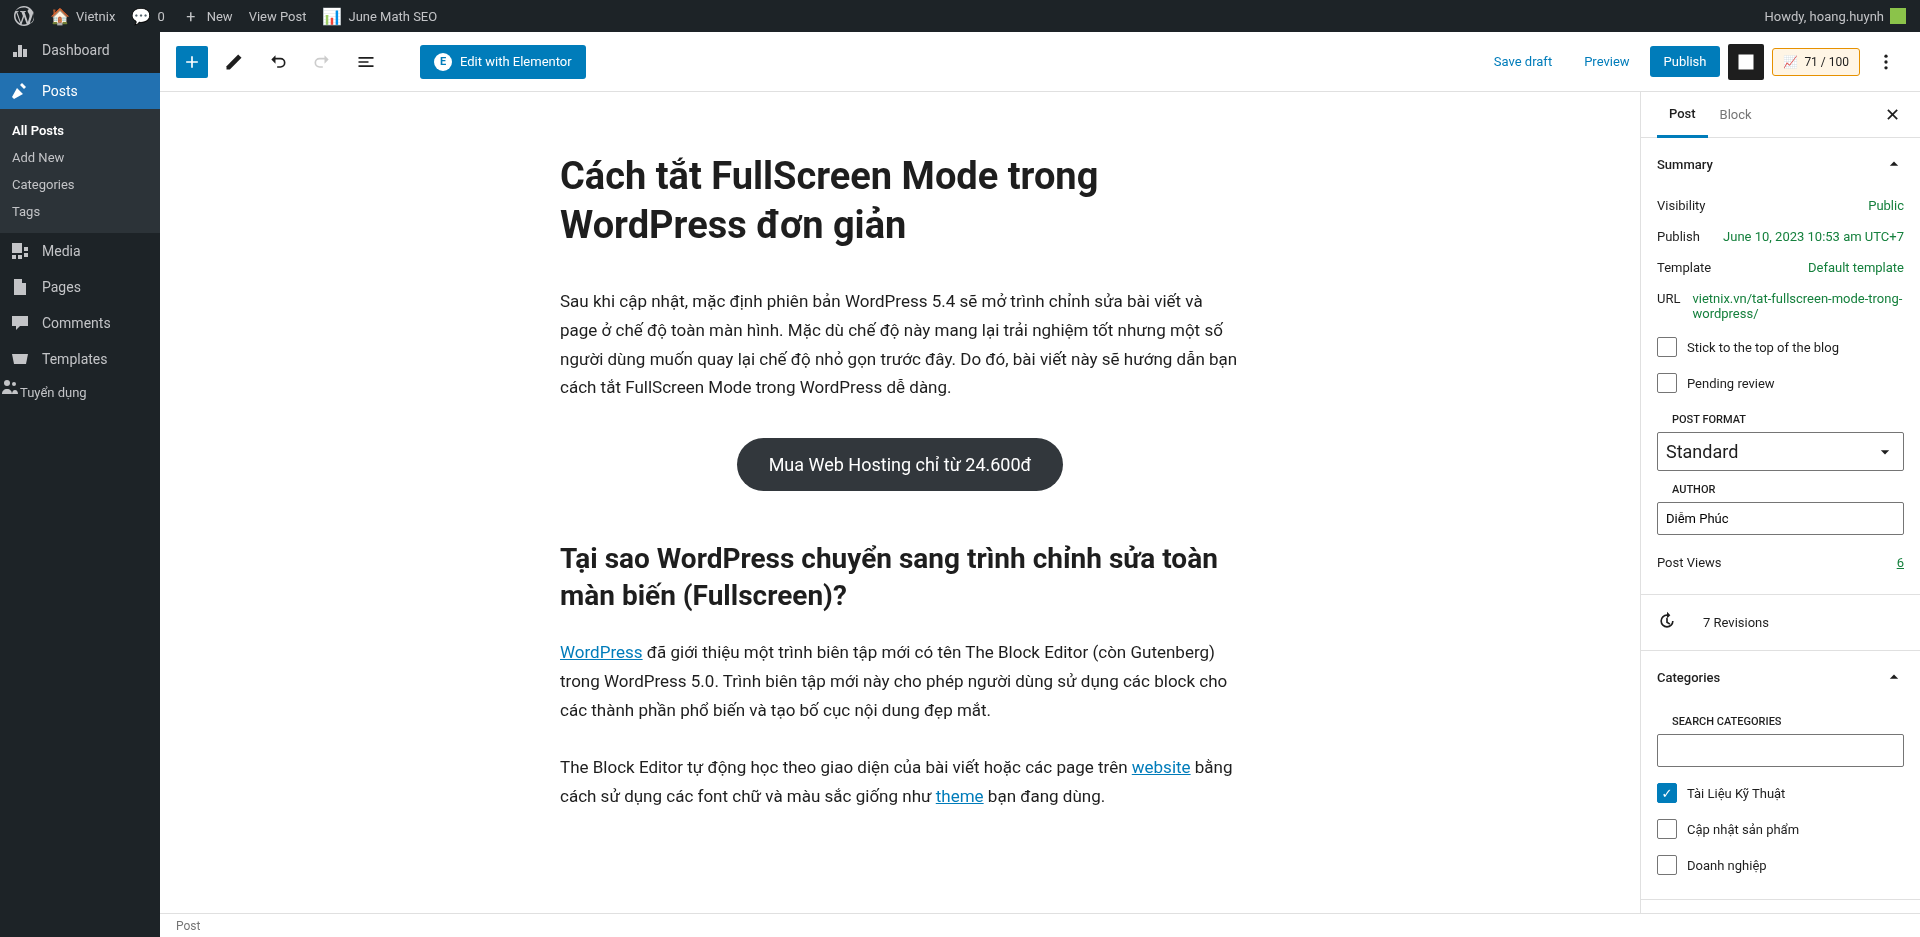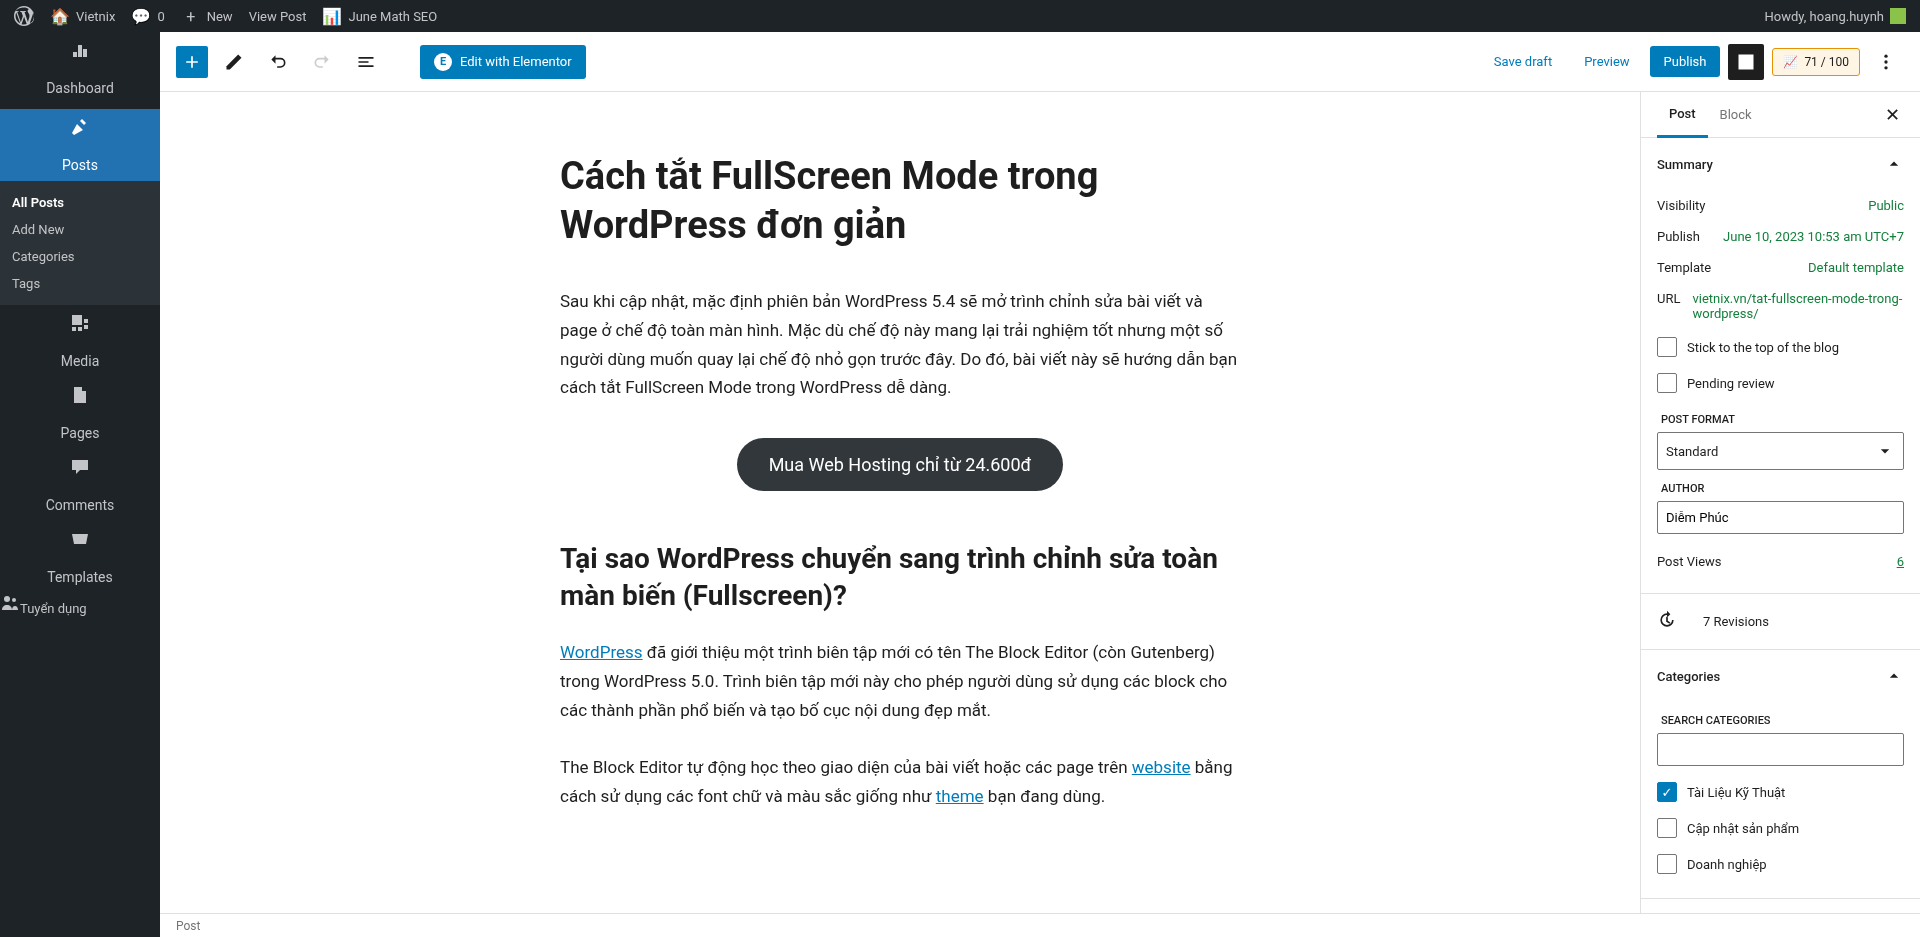--- a/index.html
+++ b/index.html
@@ -7,21 +7,21 @@
 
 
 .admin-bar { height: 32px; background: #1d2327; color: #c3c4c7; display: flex; align-items: center; padding: 0 6px; font-size: 13px; justify-content: space-between; }
 .admin-bar-left, .admin-bar-right { display: flex; align-items: center; gap: 0; }
 .admin-bar-item { display: flex; align-items: center; gap: 6px; padding: 0 8px; height: 32px; cursor: pointer; }
 .ab-icon { width: 20px; height: 20px; display: inline-flex; align-items: center; justify-content: center; font-size: 16px; }
 .avatar-sq { width: 16px; height: 16px; background: #8bc34a; }
 
 
 .sidebar { position: fixed; top: 32px; left: 0; width: 160px; bottom: 0; background: #1d2327; color: #c3c4c7; overflow-y: auto; }
-.menu-item { display: flex; align-items: center; gap: 20px; padding: 8px 10px; cursor: pointer; font-size: 14px; flex-direction: column; }
+.menu-item { display: flex; align-items: center; gap: 12px; padding: 8px 10px; cursor: pointer; font-size: 14px; }
 .menu-item.current { background: #2271b1; color: #fff; position: relative; }
 .menu-item.current::after { content: ''; position: absolute; right: -8px; top: 50%; transform: translateY(-50%); border: 8px solid transparent; border-right-color: #f0f0f1; }
 .menu-icon { width: 20px; height: 20px; display: inline-flex; align-items: center; justify-content: center; font-size: 16px; }
 .submenu { background: #2c3338; padding: 8px 0; }
 .submenu-item { padding: 6px 12px; font-size: 13px; cursor: pointer; }
 .submenu-item.current { color: #fff; font-weight: 600; }
 .menu-sep { height: 5px; }
 
 
 .main-wrap { position: fixed; top: 32px; left: 160px; right: 0; bottom: 0; display: flex; flex-direction: column; background: #fff; }
@@ -60,23 +60,23 @@
 .panel-body { flex: 1; overflow-y: auto; }
 .panel-section { border-bottom: 1px solid #e0e0e0; }
 .section-header { display: flex; align-items: center; justify-content: space-between; padding: 16px; cursor: pointer; font-weight: 500; }
 .section-content { padding: 0 16px 16px; }
 .field-row { display: flex; justify-content: space-between; padding: 8px 0; font-size: 13px; gap: 12px; }
 .field-label { color: #1e1e1e; }
 .field-value { color: #15803d; text-align: left; cursor: pointer; word-break: break-word; }
 .checkbox-row { display: flex; align-items: center; gap: 10px; padding: 8px 0; font-size: 13px; }
 .checkbox { width: 20px; height: 20px; border: 1px solid #757575; border-radius: 2px; cursor: pointer; display: inline-flex; align-items: center; justify-content: center; }
 .checkbox.checked { background: #007cba; border-color: #007cba; color: #fff; }
-.field-heading { font-size: 11px; font-weight: 500; text-transform: uppercase; color: #1e1e1e; margin: 12px 4px 6px; }
+.field-heading { font-size: 11px; font-weight: 500; text-transform: uppercase; color: #1e1e1e; margin: 12px 15px 6px; }
 .field-input { width: 100%; padding: 8px; border: 1px solid #757575; border-radius: 2px; font-size: 13px; }
-.field-select { width: 100%; padding: 8px; border: 1px solid #757575; border-radius: 2px; font-size: 13px; background: #fff; display: flex; justify-content: space-between; align-items: center; cursor: pointer; }
+.field-select { width: 100%; padding: 8px; border: 1px solid #757575; border-radius: 2px; font-size: 18px; background: #fff; display: flex; justify-content: space-between; align-items: center; cursor: pointer; }
 .revisions-row { display: flex; align-items: center; gap: 26px; padding: 16px; cursor: pointer; font-size: 13px; border-bottom: 1px solid #e0e0e0; }
 
 
 .footer-bar { height: 24px; border-top: 1px solid #e0e0e0; display: flex; align-items: center; padding: 0 16px; font-size: 12px; color: #757575; background: #fff; }
 
 svg { width: 20px; height: 20px; fill: currentColor; }
 .chev { width: 20px; height: 20px; }
 </style>
 </head>
 <body>

